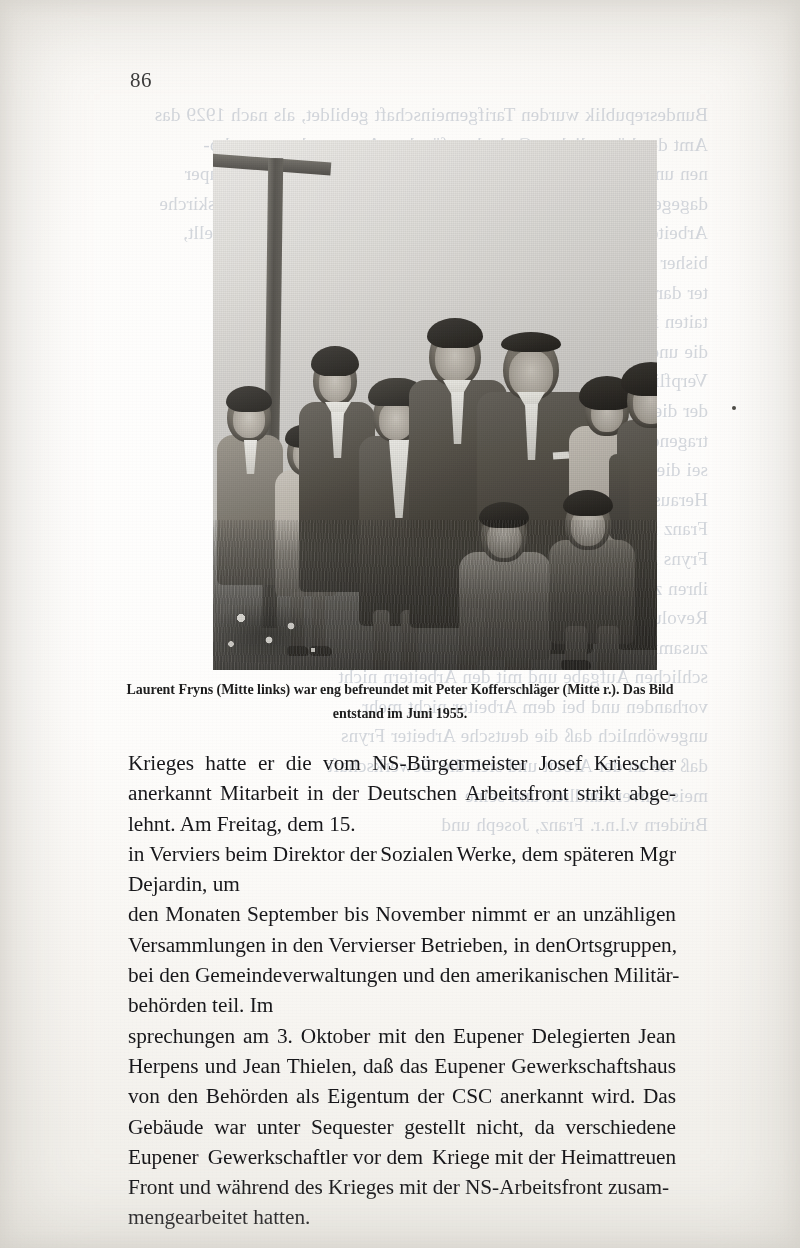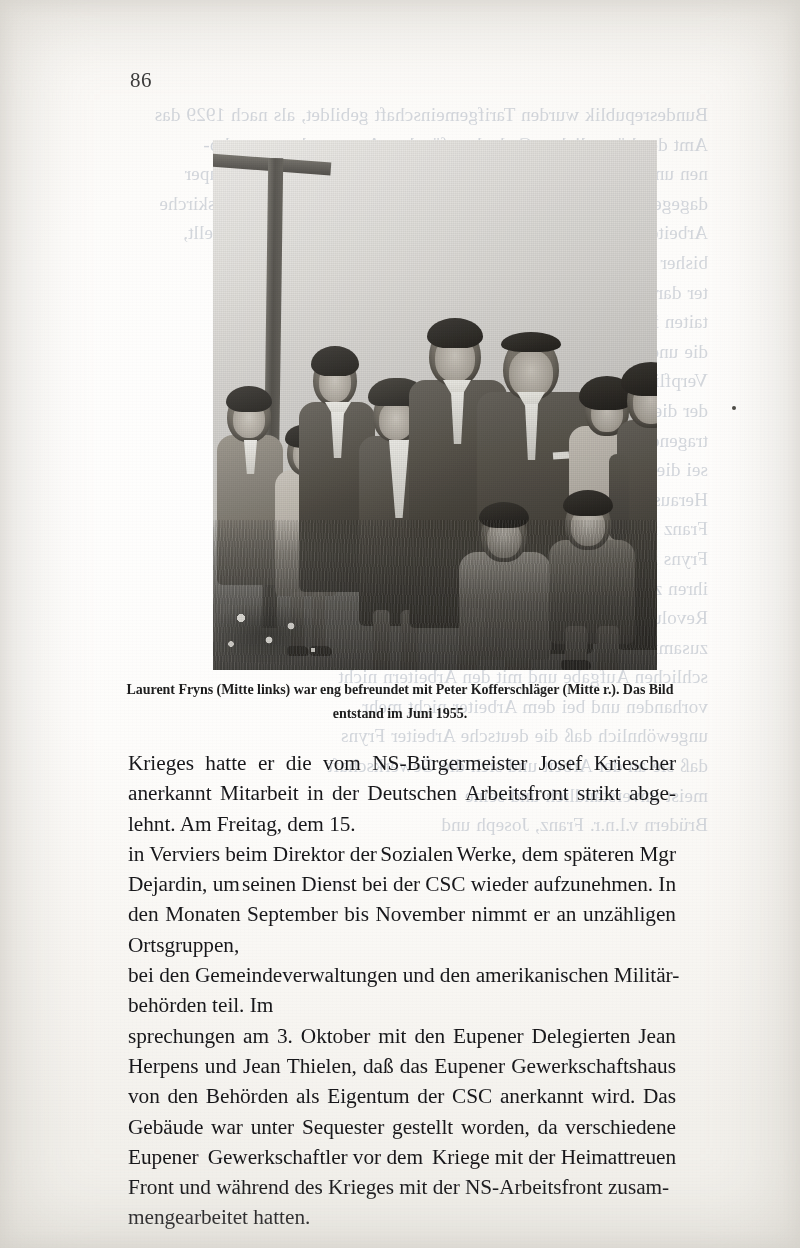--- a/index.html
+++ b/index.html
@@ -439,34 +439,34 @@
       <div class="ln just">
         <span>lehnt. Am Freitag, dem 15.</span>
       </div>
       <div class="ln just">
         <span>in Verviers beim Direktor der</span>
         <span>Sozialen</span>
         <span>Werke, dem späteren Mgr</span>
       </div>
       <div class="ln just">
         <span>Dejardin, um</span>
-        <span>seinen Dienst bei der CSC wieder aufzunehmen. In</span>
       </div>
       <div class="ln just">
         <span>den</span>
         <span>Monaten</span>
         <span>September</span>
         <span>bis</span>
         <span>November</span>
         <span>nimmt</span>
         <span>er</span>
         <span>an</span>
         <span>unzähligen</span>
       </div>
       <div class="ln just">
+        <span>Versammlungen in den Vervierser Betrieben, in den</span>
         <span>Ortsgruppen,</span>
       </div>
       <div class="ln">bei den Gemeindeverwaltungen und den amerikanischen Militär-</div>
       <div class="ln just">
         <span>behörden teil. Im</span>
       </div>
       <div class="ln just">
         <span>sprechungen</span>
         <span>am</span>
         <span>3.</span>
@@ -498,21 +498,21 @@
         <span>anerkannt</span>
         <span>wird.</span>
         <span>Das</span>
       </div>
       <div class="ln just">
         <span>Gebäude</span>
         <span>war</span>
         <span>unter</span>
         <span>Sequester</span>
         <span>gestellt</span>
-        <span>worden,</span>
+        <span>nicht,</span>
         <span>da</span>
         <span>verschiedene</span>
       </div>
       <div class="ln just">
         <span>Eupener</span>
         <span>Gewerkschaftler vor dem</span>
         <span>Kriege mit der Heimattreuen</span>
       </div>
       <div class="ln">Front und während des Krieges mit der NS-Arbeitsfront zusam-</div>
       <div class="ln">mengearbeitet hatten.</div>

